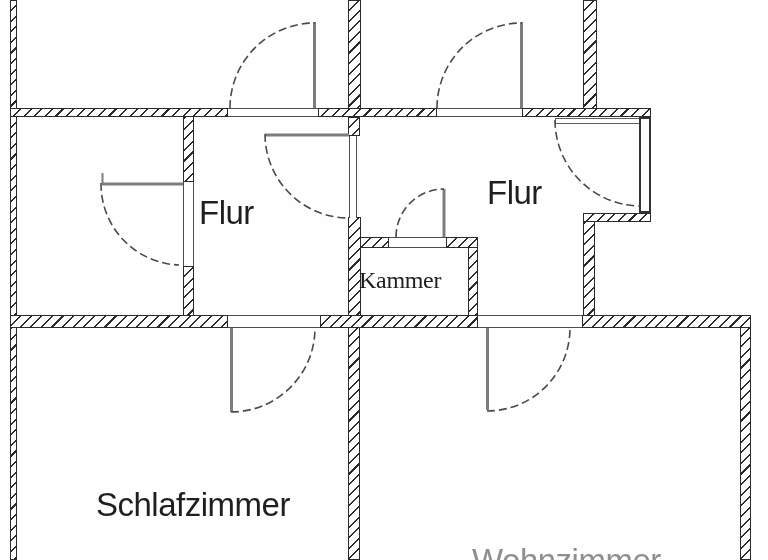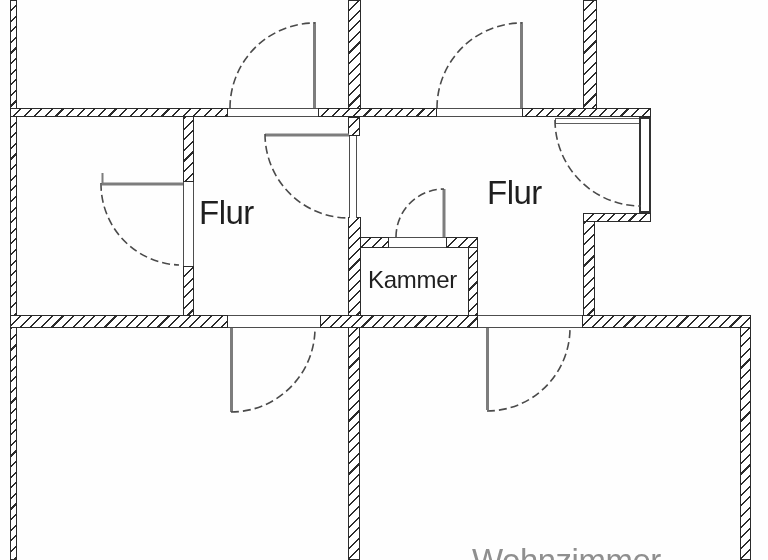--- a/index.html
+++ b/index.html
@@ -93,16 +93,17 @@
       <path d="M 265 134 A 84 84 0 0 0 349 218"></path>
       <path d="M 396 237 A 48 48 0 0 1 444 189"></path>
       <path d="M 555 120 A 86 86 0 0 0 641 206"></path>
       <path d="M 231 412 A 84 84 0 0 0 315 328"></path>
       <path d="M 487 411 A 83 83 0 0 0 570 328"></path>
     </g>
   </svg>
 
   <div class="room-label" style="left:199px; top:196px;">Flur</div>
   <div class="room-label" style="left:487px; top:176px;">Flur</div>
-  <div class="room-label small" style="left:368px; top:268px;">Kammer</div>
+  <div class="room-label small" style="left:359px; top:268px;font-family:Liberation Serif, serif;">Kammer</div>
+  <div class="room-label" style="left:96px; top:488px;">Schlafzimmer</div>
   <div class="room-label clipped" style="left:472px; top:544px;">Wohnzimmer</div>
 
 </div>
 
 </body></html>

